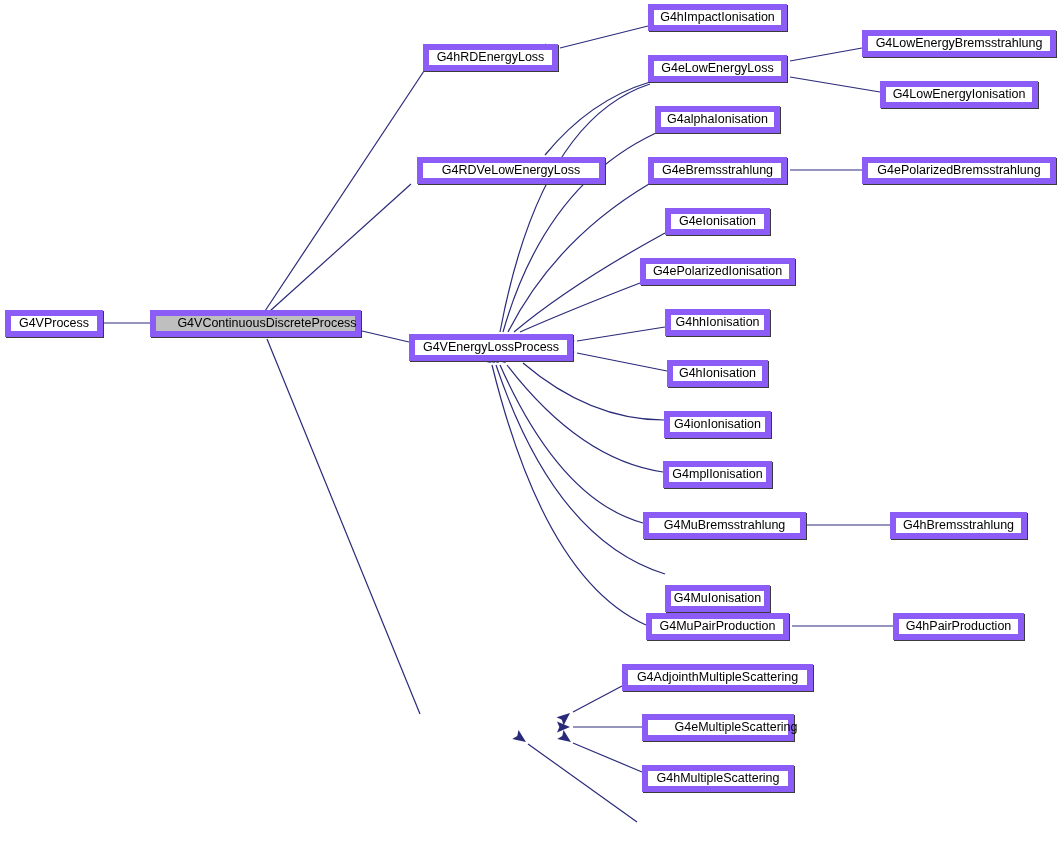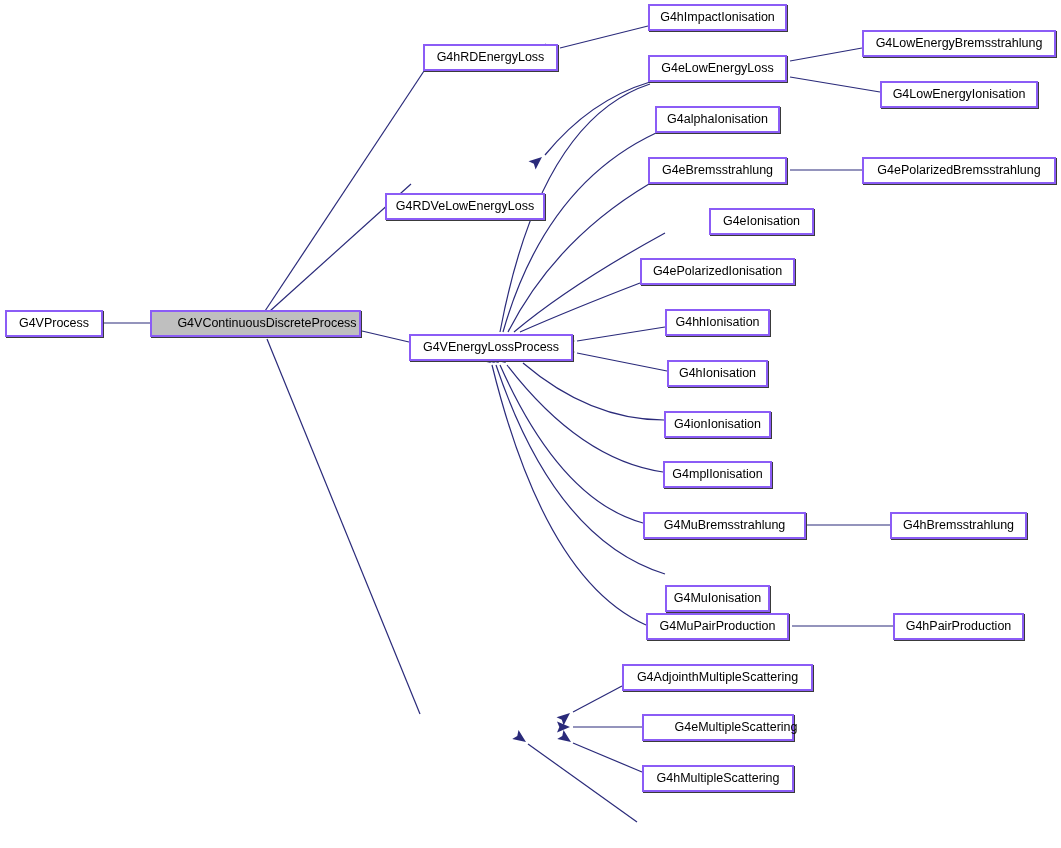--- a/index.html
+++ b/index.html
@@ -17,21 +17,21 @@
   }
   #edges {
     position: absolute;
     left: 0; top: 0;
     width: 1061px;
     height: 848px;
   }
   .node {
     position: absolute;
     box-sizing: border-box;
-    border: 2px solid #8b5cf6;
+    border: 6px solid #8b5cf6;
     background: #ffffff;
     color: #000000;
     font-size: 12.5px;
     line-height: 1;
     display: flex;
     align-items: center;
     justify-content: center;
     white-space: nowrap;
     box-shadow: 1px 1px 0 0 #3a3a3a;
     z-index: 3;
@@ -99,27 +99,27 @@
       <path d="M 642 727 L 573 727" fill="none" stroke="#2a2a7a" stroke-width="1.2"></path>
       <polygon points="570.00,727.00 557.00,732.50 559.34,727.00 557.00,721.50" fill="#2a2a7a"></polygon>
       <path d="M 642 772 L 573 743" fill="none" stroke="#2a2a7a" stroke-width="1.2"></path>
       <polygon points="571.00,742.00 557.20,739.05 562.27,735.89 563.51,730.04" fill="#2a2a7a"></polygon>
       <path d="M 637 822 L 528 744" fill="none" stroke="#2a2a7a" stroke-width="1.2"></path>
       <polygon points="526.00,742.00 512.20,739.05 517.27,735.89 518.51,730.04" fill="#2a2a7a"></polygon>
     </svg>
 <div class="node" style="left: 5px; top: 310px; width: 98px; height: 27px;">G4VProcess</div>
     <div class="node highlight" style="left: 150px; top: 310px; width: 211px; height: 27px;">G4VContinuousDiscreteProcess</div>
     <div class="node" style="left: 423px; top: 44px; width: 135px; height: 27px;">G4hRDEnergyLoss</div>
-    <div class="node" style="left: 385px; top: 157px; width: 160px; height: 27px; margin-top: 36px;">G4RDVeLowEnergyLoss</div>
+    <div class="node" style="left: 417px; top: 157px; width: 188px; height: 27px;">G4RDVeLowEnergyLoss</div>
     <div class="node" style="left: 409px; top: 334px; width: 164px; height: 27px;">G4VEnergyLossProcess</div>
     <div class="node" style="left: 648px; top: 4px; width: 139px; height: 27px;">G4hImpactIonisation</div>
     <div class="node" style="left: 648px; top: 55px; width: 139px; height: 27px;">G4eLowEnergyLoss</div>
     <div class="node" style="left: 655px; top: 106px; width: 125px; height: 27px;">G4alphaIonisation</div>
     <div class="node" style="left: 648px; top: 157px; width: 139px; height: 27px;">G4eBremsstrahlung</div>
-    <div class="node" style="left: 665px; top: 208px; width: 105px; height: 27px; margin-left: 44px;">G4eIonisation</div>
+    <div class="node" style="left: 665px; top: 208px; width: 105px; height: 27px;">G4eIonisation</div>
     <div class="node" style="left: 640px; top: 258px; width: 155px; height: 27px;">G4ePolarizedIonisation</div>
     <div class="node" style="left: 665px; top: 309px; width: 105px; height: 27px;">G4hhIonisation</div>
     <div class="node" style="left: 667px; top: 360px; width: 101px; height: 27px;">G4hIonisation</div>
     <div class="node" style="left: 664px; top: 411px; width: 107px; height: 27px;">G4ionIonisation</div>
     <div class="node" style="left: 663px; top: 461px; width: 109px; height: 27px;">G4mplIonisation</div>
     <div class="node" style="left: 643px; top: 512px; width: 163px; height: 27px;">G4MuBremsstrahlung</div>
     <div class="node" style="left: 665px; top: 585px; width: 105px; height: 27px;">G4MuIonisation</div>
     <div class="node" style="left: 646px; top: 613px; width: 143px; height: 27px;">G4MuPairProduction</div>
     <div class="node" style="left: 622px; top: 664px; width: 191px; height: 27px;">G4AdjointhMultipleScattering</div>
     <div class="node" style="left: 642px; top: 714px; width: 152px; height: 27px; padding-left: 36px;">G4eMultipleScattering</div>

